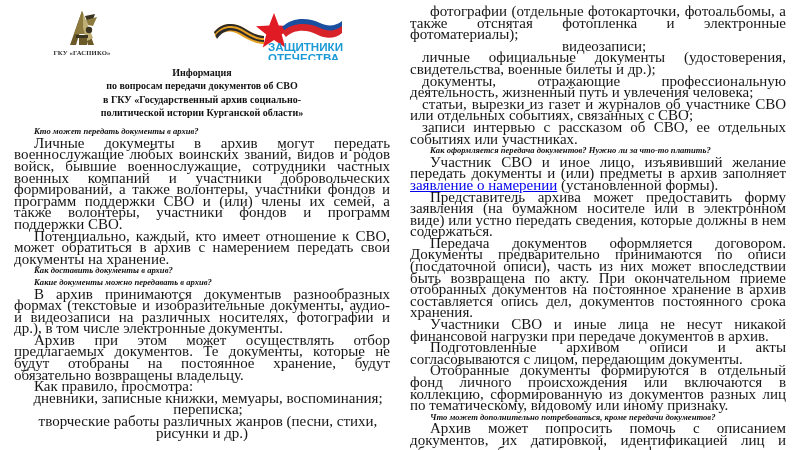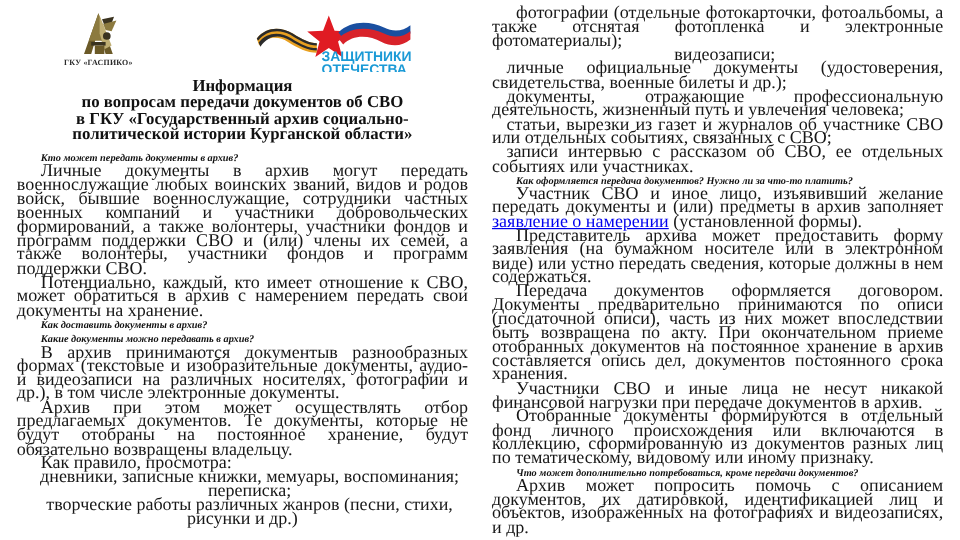--- a/index.html
+++ b/index.html
@@ -82,21 +82,21 @@
     width: 136px;
     height: 54px;
   }
   .logo-zashitniki svg { display: block; }
 
   
   .doc-title {
     text-align: center;
     font-family: "Liberation Serif", serif;
     font-weight: bold;
-    font-size: 14px;
+    font-size: 10px;
     line-height: 13.3px;
     color: #111;
     margin-top: 2px;
     margin-bottom: 7px;
     padding: 0 6px;
   }
   .doc-title .t-line { display: block; }
 
   
   .q {
@@ -216,20 +216,21 @@
 
         <p class="q">Как оформляется передача документов? Нужно ли за что-то платить?</p>
 
         <p class="p">
           <span>Участник СВО и иное лицо, изъявивший желание передать документы и (или) предметы в архив заполняет </span><a class="lnk" href="#">заявление о намерении</a><span> (установленной формы).</span>
         </p>
 
         <p class="p">Представитель архива может предоставить форму заявления (на бумажном носителе или в электронном виде) или устно передать сведения, которые должны в нем содержаться.</p>
         <p class="p">Передача документов оформляется договором. Документы предварительно принимаются по описи (посдаточной описи), часть из них может впоследствии быть возвращена по акту. При окончательном приеме отобранных документов на постоянное хранение в архив составляется опись дел, документов постоянного срока хранения.</p>
         <p class="p">Участники СВО и иные лица не несут никакой финансовой нагрузки при передаче документов в архив.</p>
+        <p class="p">Подготовленные архивом описи и акты согласовываются с лицом, передающим документы.</p>
         <p class="p">Отобранные документы формируются в отдельный фонд личного происхождения или включаются в коллекцию, сформированную из документов разных лиц по тематическому, видовому или иному признаку.</p>
 
         <p class="q">Что может дополнительно потребоваться, кроме передачи документов?</p>
         <p class="p">Архив может попросить помочь с описанием документов, их датировкой, идентификацией лиц и объектов, изображенных на фотографиях и видеозаписях, и др.</p>
       </div>
     </div>
 
   </div>
 </div>
 

